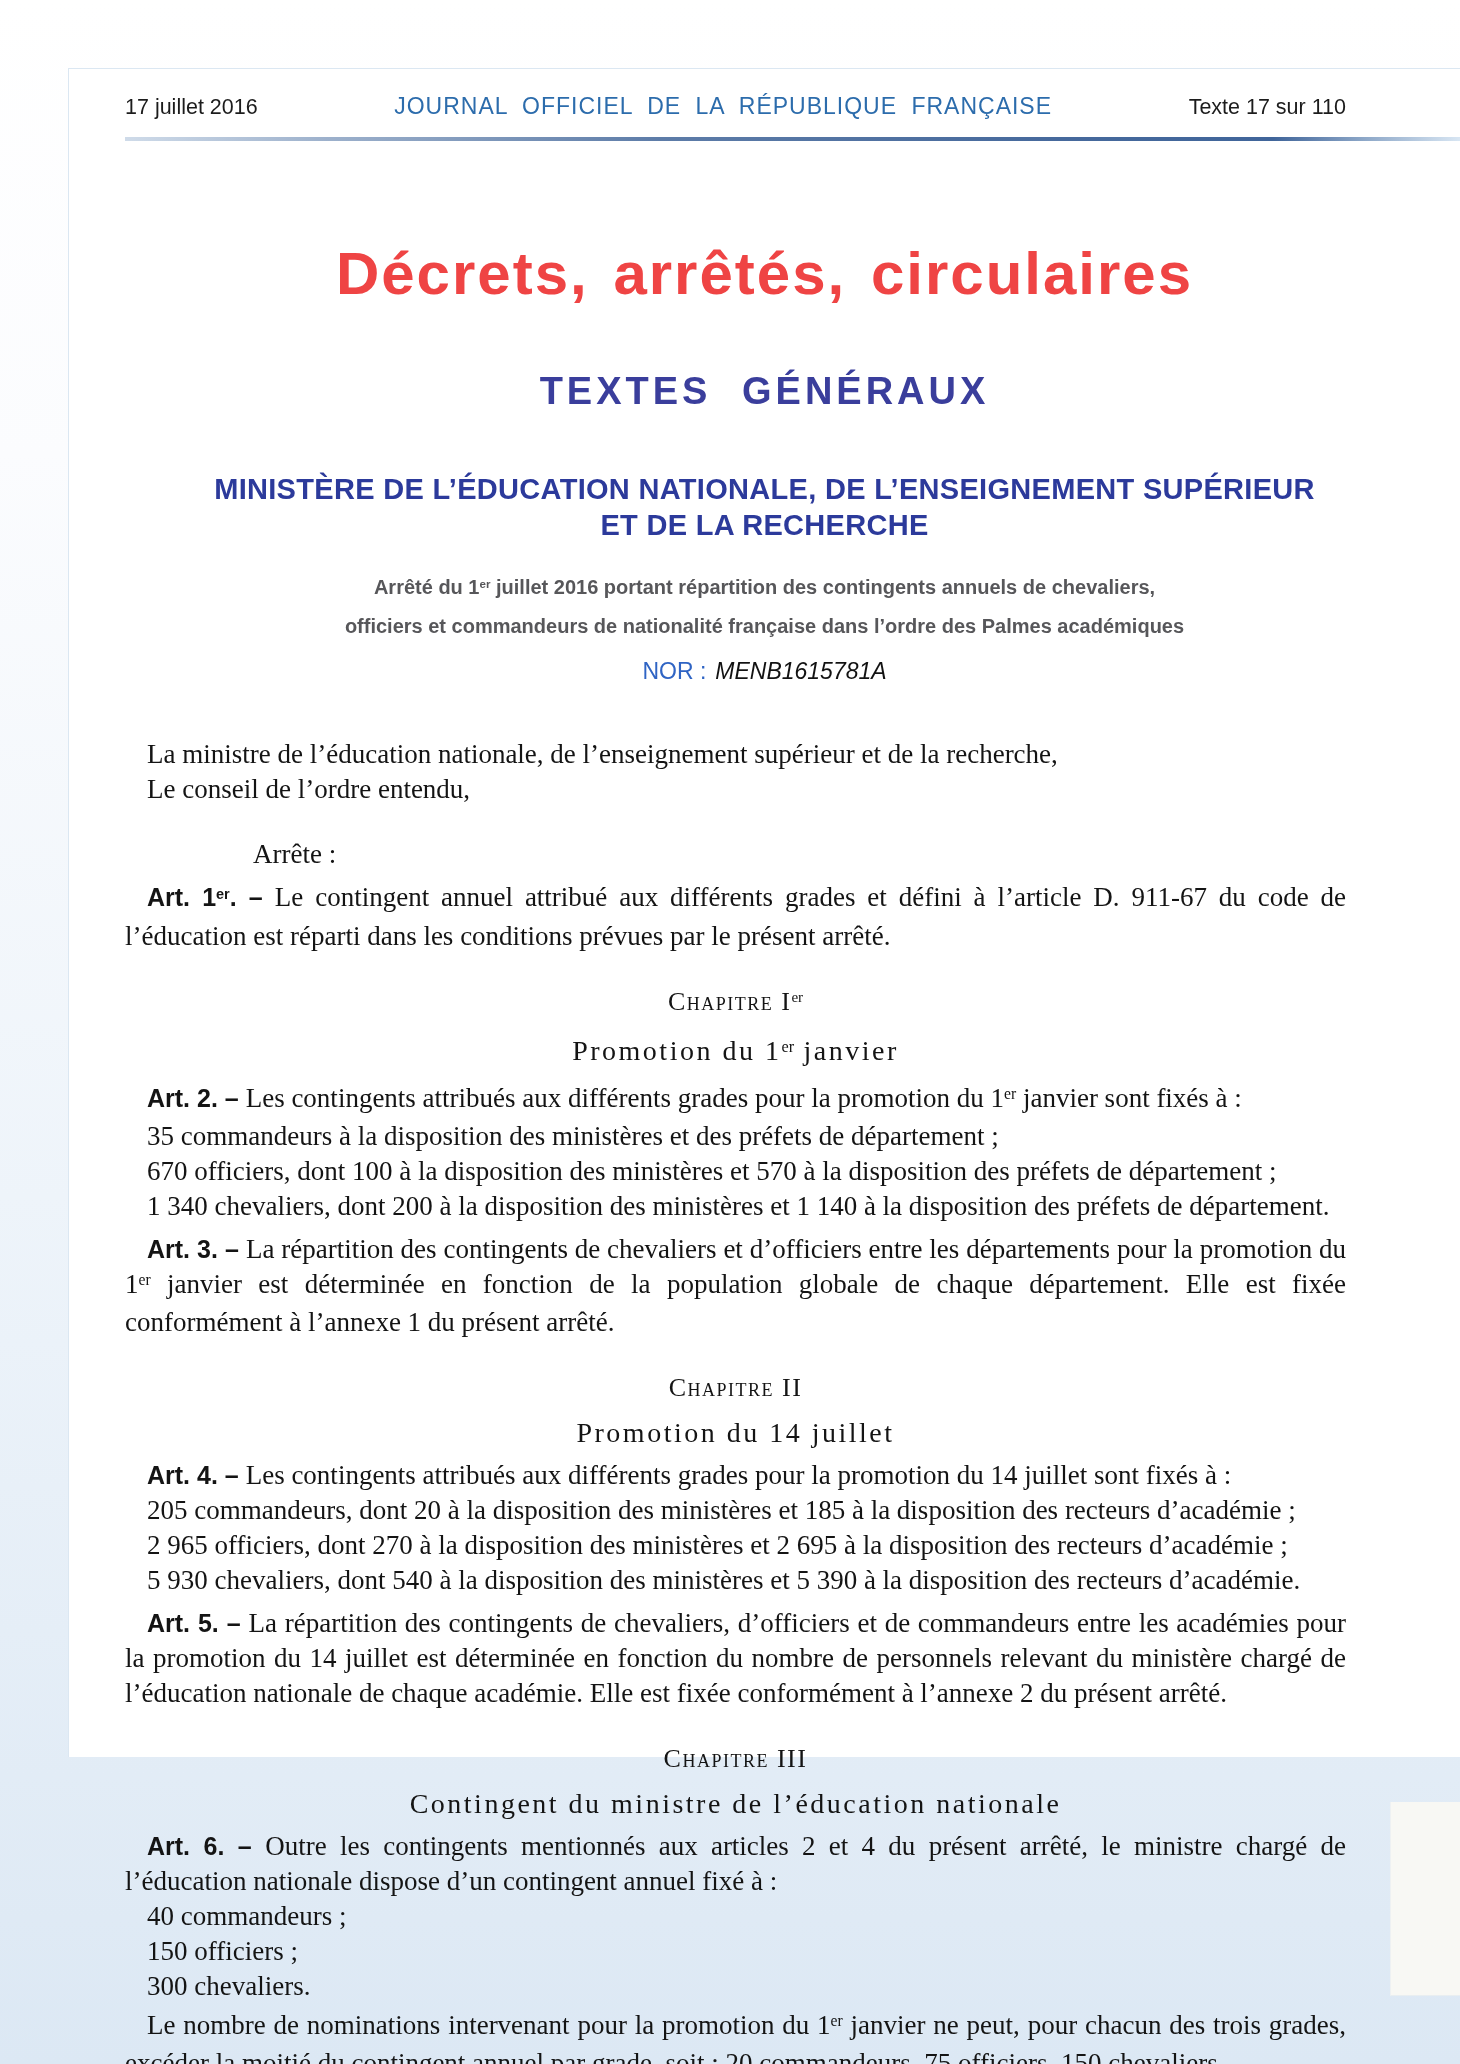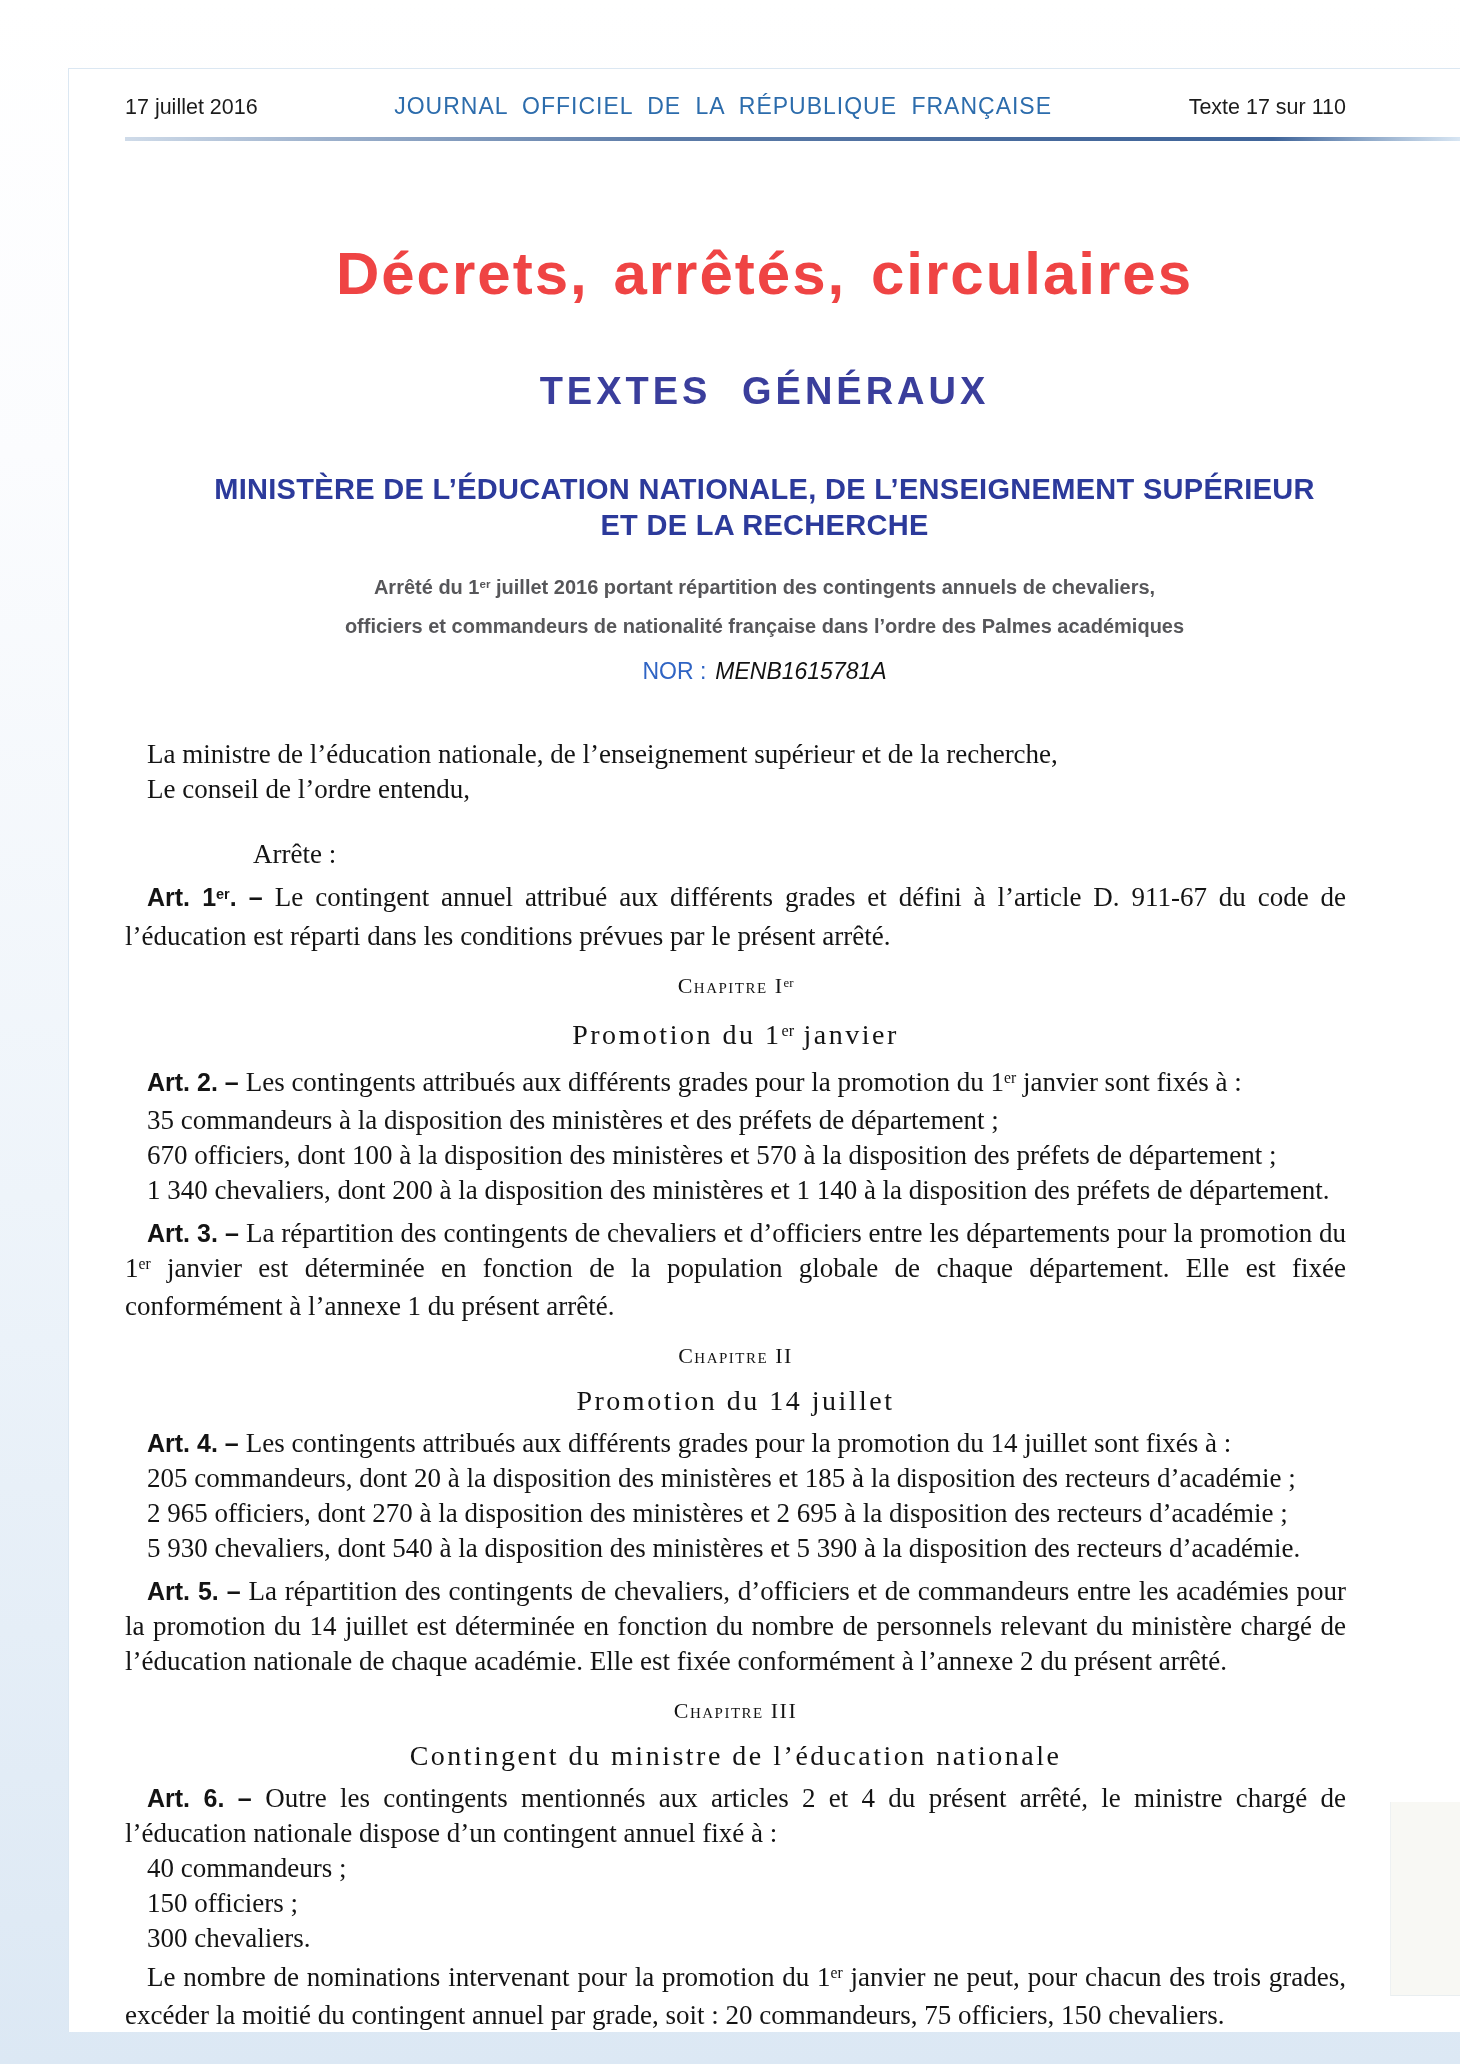--- a/index.html
+++ b/index.html
@@ -2,21 +2,21 @@
 <html><head>
 <meta charset="utf-8">
 <style>
   html,body{margin:0;padding:0;}
   body{
     width:1460px;height:2064px;position:relative;overflow:hidden;
     background:linear-gradient(180deg,#ffffff 0%,#fbfcfe 22%,#eef4fa 58%,#dce8f4 100%);
     font-family:"Liberation Sans",sans-serif;
   }
   .sheet{
-    position:absolute;left:68px;top:68px;width:1392px;height:1964px;
+    position:absolute;left:68px;top:68px;width:1392px;height:1689px;
     background:#ffffff;border-top:1px solid #dbe7f2;border-left:1px solid #dbe7f2;
     box-sizing:border-box;
   }
   .jo-header{
     display:flex;justify-content:space-between;align-items:baseline;
     margin-top:24px;padding:0 114px 0 56px;font-size:21.5px;color:#1c1c1c;
   }
   .jo-header .date,.jo-header .pageref{white-space:nowrap;}
   .jo-header .jtitle{
     flex:1;text-align:center;color:#2c6cac;font-size:23px;
@@ -46,21 +46,21 @@
   .nor .nor-label{color:#2f64c4;}
   .nor .nor-value{font-style:italic;color:#121212;margin-left:9px;}
   .content{padding:0 114px 0 56px;}
   .content-body{margin-top:52px;}
   .content-body p{
     margin:0;font-family:"Liberation Serif","DejaVu Serif",serif;
     font-size:27px;line-height:35px;color:#141414;text-align:justify;text-indent:22px;
   }
   p.arrete{text-indent:128px;margin-top:30px;}
   p.art{margin-top:8px;}
-  p.chapter{margin-top:14px;text-align:center;text-indent:0;font-size:22px;}
+  p.chapter{margin-top:30px;text-align:center;text-indent:0;font-size:26px;}
   .chapter .sc{font-variant:small-caps;letter-spacing:1.5px;}
   p.subheading{margin-top:10px;text-align:center;text-indent:0;font-size:28px;letter-spacing:2.5px;}
   p.closing{margin-top:4px;}
   .art-lead{font-family:"Liberation Sans",sans-serif;font-weight:700;font-size:25px;}
   sup.s{font-size:.58em;position:relative;top:-.5em;vertical-align:baseline;letter-spacing:0;}
   .artifact-box{
     position:absolute;left:1390px;top:1802px;width:70px;height:193px;
     background:#f8f8f4;border-left:1px solid #eef1f2;border-bottom:1px solid #e9eef0;
   }
 </style>

